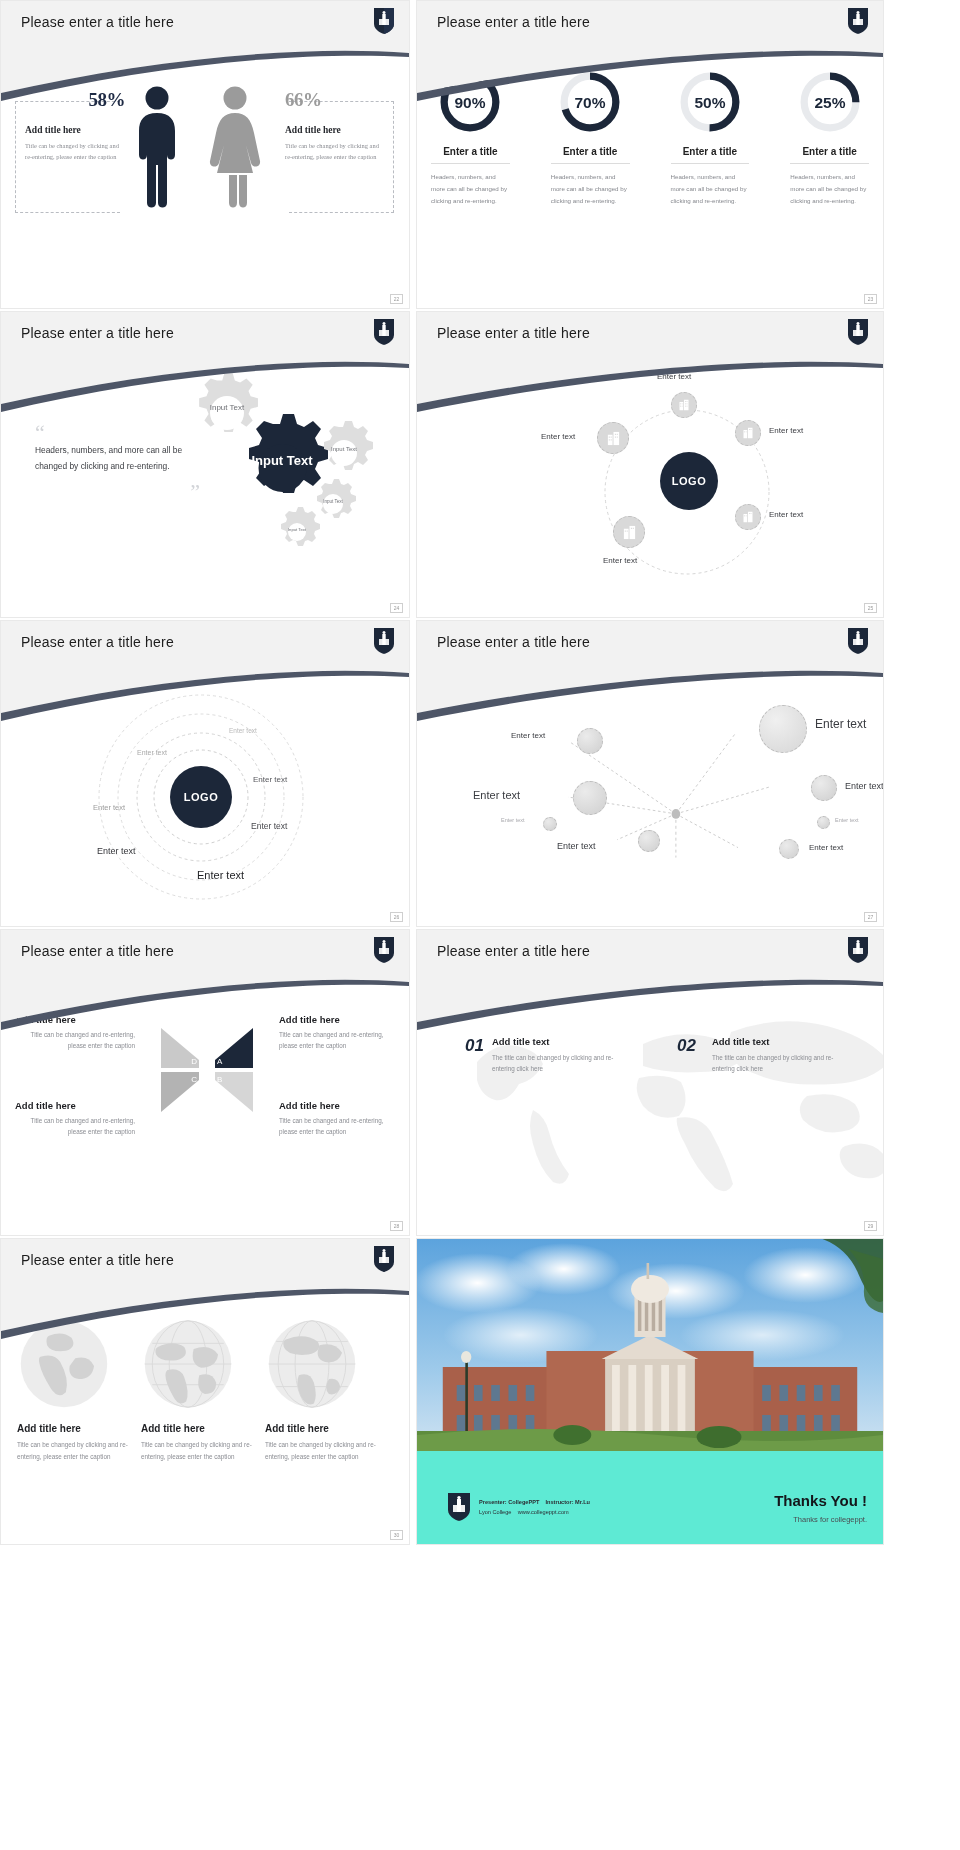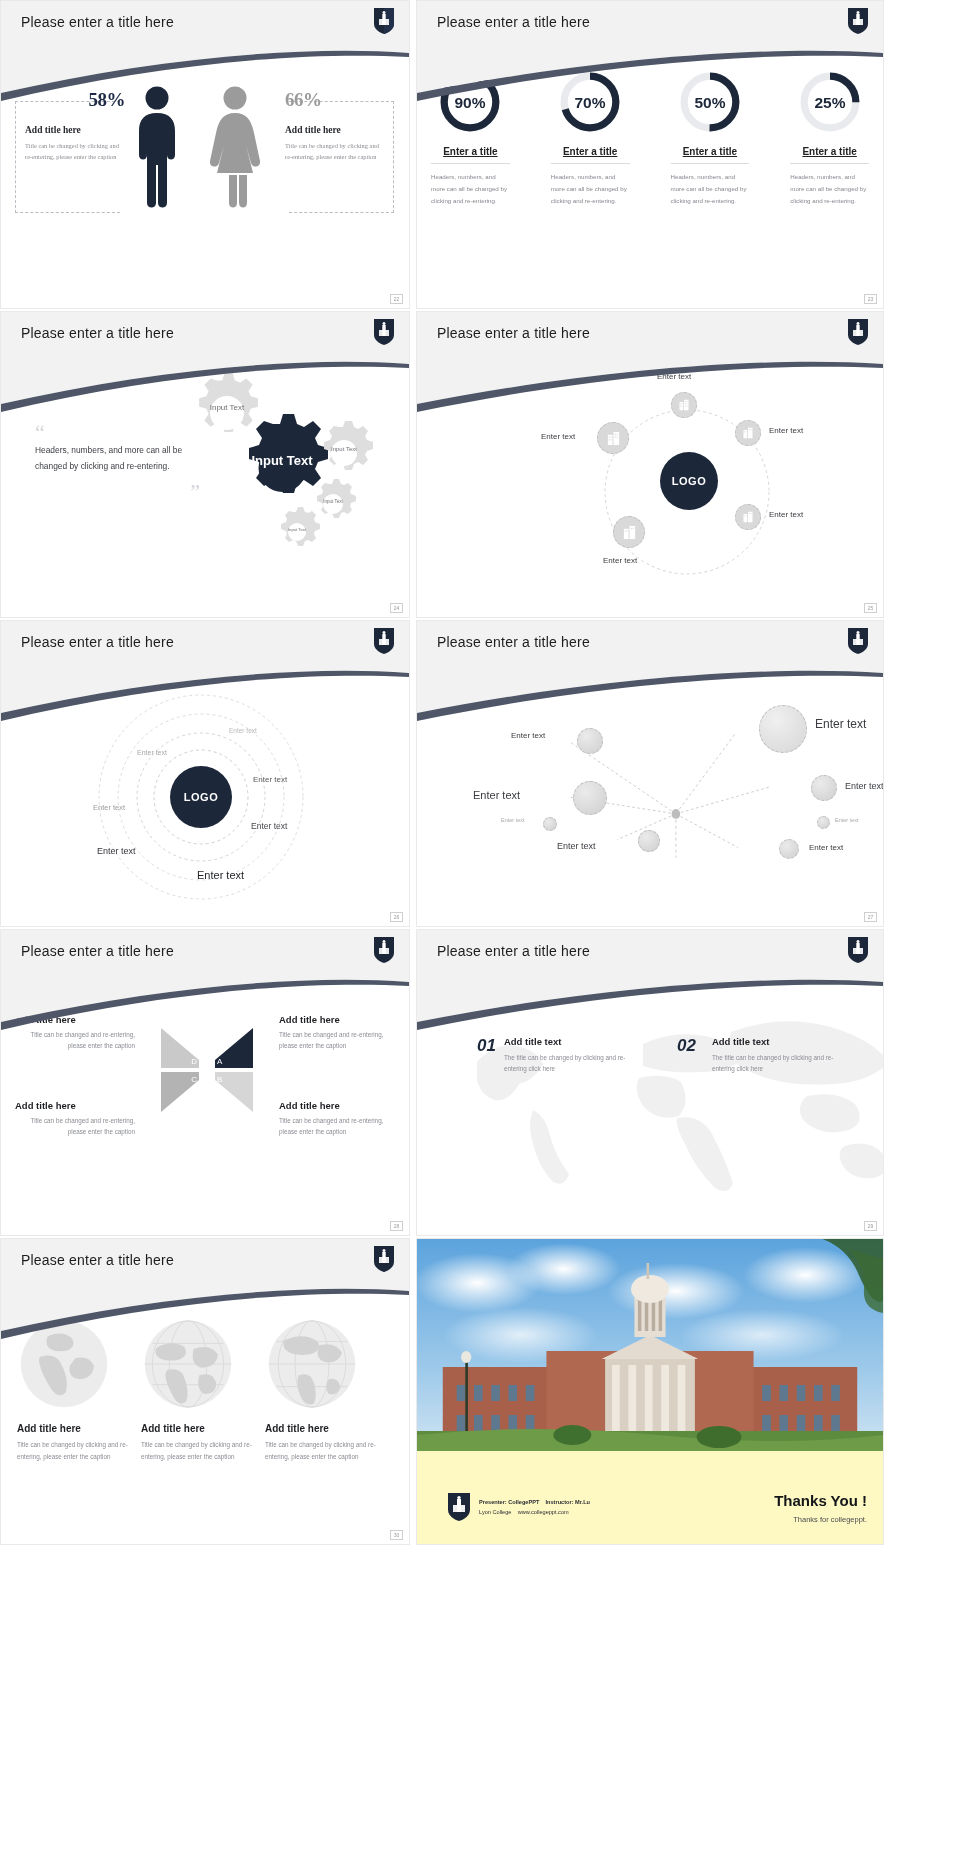--- a/index.html
+++ b/index.html
@@ -47,21 +47,21 @@
   .pct.dark { color:#1f2b45; }
   .pct.gray { color:#9b9b9b; }
   .addtitle { font-size:9.5px; font-weight:bold; color:#27292e; margin-top:8px; }
   .capt { font-size:6.4px; color:#8b8d93; line-height:1.75; margin-top:5px; }
   .dashbox { position:absolute; border:1px dashed #b9bcc2; }
 
   
   .donuts { display:flex; justify-content:space-between; padding:18px 14px 0 14px;gap:41px; }
   .dcol { width:92px; text-align:center; }
   .dcol .ring { width:62px; height:62px; margin:0 auto; }
-  .dcol .ringlbl { font-size:10px; font-weight:bold; color:#222; margin-top:9px; padding-bottom:6px; border-bottom:1px solid #dcdcdc;text-decoration:underline;}
+  .dcol .ringlbl { font-size:10px; font-weight:bold; color:#222; margin-top:9px; padding-bottom:6px; border-bottom:1px solid #dcdcdc;}
   .dcol .dtext { font-size:6.2px; color:#86888e; line-height:1.95; margin-top:7px; text-align:left; }
 
   
   .quote { position:absolute; left:34px; top:60px; width:165px; }
   .qmark { font-size:22px; color:#d2d4d8; font-family:"Liberation Serif", serif; line-height:.8;}
   .qtext { font-size:8.4px; color:#3b3d42; line-height:2.0; }
 
   
   .ent { position:absolute; font-size:8px; color:#3a3c41; white-space:nowrap; }
   .node { position:absolute; width:26px;height:26px;border-radius:50%;
@@ -84,21 +84,21 @@
   .numitem .n { font-size:17px; font-weight:bold; font-style:italic; color:#1c2739; }
   .numitem .t { font-size:9.5px; font-weight:bold; color:#1f2024; }
   .numitem .c { font-size:6.3px; color:#8b8d93; line-height:1.8; margin-top:5px; width:140px;}
 
   
   .globe-col { position:absolute; width:116px; }
   .globe-col .t { font-size:10px; font-weight:bold; color:#1f2024; margin-top:8px;}
   .globe-col .c { font-size:6.3px; color:#8b8d93; line-height:1.85; margin-top:5px;}
 
   
-  .final { position:relative; width:100%; height:100%; background:#fef9c3; }
+  .final { position:relative; width:100%; height:100%; background:#5eead4; }
   .photo { position:absolute; left:0; top:0; width:100%; height:212px; overflow:hidden; }
   .thx { position:absolute; right:16px; bottom:20px; text-align:right; }
   .thx .big { font-size:15px; font-weight:bold; color:#14161a; }
   .thx .sm  { font-size:7.5px; color:#4a4c51; margin-top:6px; }
   .presenter { position:absolute; left:62px; bottom:26px; font-size:5.6px; color:#2b2d33; line-height:1.9;}
   .presenter b { font-weight:bold; }
   .crest-big { position:absolute; left:30px; bottom:22px; width:24px; height:30px; }
 </style>
 </head>
 <body>
@@ -540,21 +540,21 @@
           <path d="M96 118 q12 6 16 22 q6 24 20 42 q-4 14 -16 8 q-14 -14 -20 -38 q-6 -20 0 -34 z"></path>
           <path d="M206 52 q30 -14 62 -8 q30 6 40 22 q-16 14 -44 14 q-34 2 -58 -6 z"></path>
           <path d="M202 86 q26 -6 42 4 q10 20 -2 34 q-22 6 -36 -10 q-10 -16 -4 -28 z"></path>
           <path d="M240 126 q22 -4 34 14 q16 30 22 52 q-6 12 -18 4 q-20 -20 -30 -44 q-10 -18 -8 -26 z"></path>
           <path d="M294 40 q48 -18 96 -6 q44 12 62 36 q-18 20 -56 22 q-58 4 -94 -18 q-16 -14 -8 -34 z"></path>
           <path d="M370 104 q30 -6 48 8 q12 18 -6 26 q-28 8 -46 -10 q-8 -14 4 -24 z"></path>
           <path d="M408 154 q26 -8 40 10 q6 18 -12 22 q-24 2 -32 -16 q-4 -12 4 -16 z"></path>
         </g>
       </svg>
 
-      <div class="numitem" style="left:60px;top:54px;">
+      <div class="numitem" style="left:48px;top:54px;">
         <div style="display:flex;align-items:flex-start;gap:8px;">
           <div class="n">01</div>
           <div>
             <div class="t">Add title text</div>
             <div class="c">The title can be changed by clicking and re-entering click here</div>
           </div>
         </div>
       </div>
 
       <div class="numitem" style="left:260px;top:54px;">

